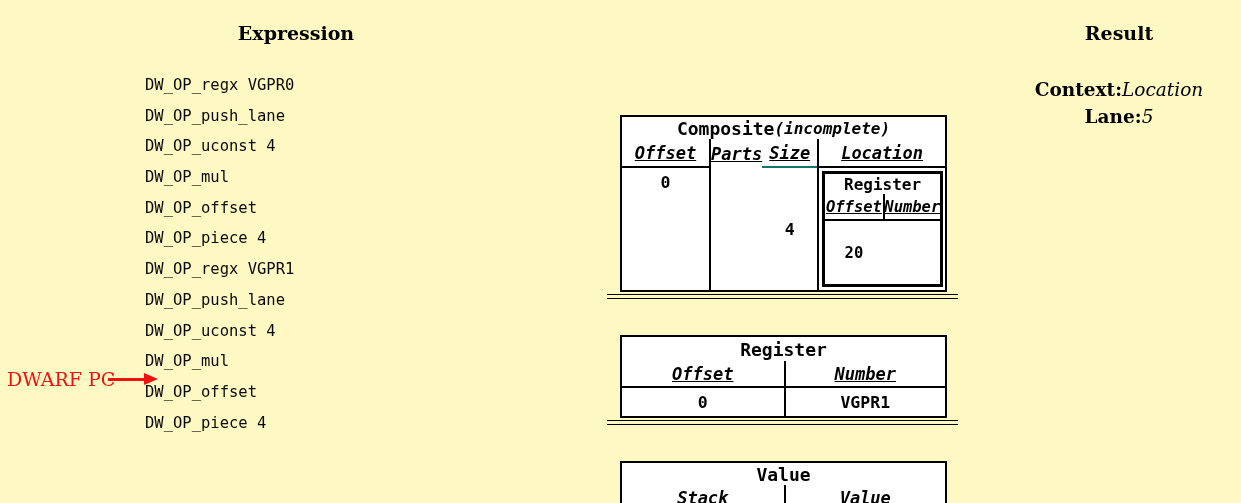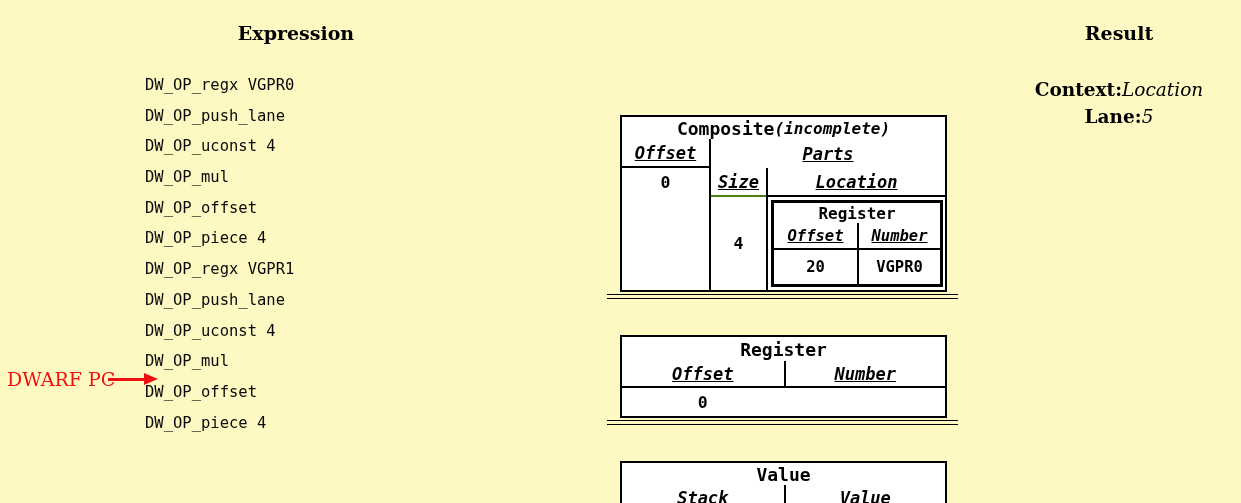--- a/index.html
+++ b/index.html
@@ -52,25 +52,25 @@
   .cell-hdr { font-weight:bold; font-style:italic; font-size:17px;text-decoration:underline; }
   .cell-val { font-weight:bold; font-size:16.5px; }
   .cc { display:flex; justify-content:center; align-items:center; }
 
   
   .comp-title { height:22px; }
   .comp-body { display:flex; height:151px; }
   .comp-offset-col { width:89px; border-right:2px solid #000; display:flex; flex-direction:column; }
   .comp-offset-hdr { height:29px; border-bottom:2px solid #000; }
   .comp-offset-val { height:29px; }
-  .comp-parts-col { flex:1; display:flex; flex-direction:column; }
+  .comp-parts-col { flex:1; display:flex; flex-direction:row; }
   .comp-parts-hdr { height:29px; }
   .parts-sub { flex:1; display:flex; }
   .size-col { width:57px; border-right:2px solid #000; display:flex; flex-direction:column; }
-  .size-hdr { height:29px; border-bottom:2px solid #4d7c0f; }
+  .size-hdr { height:29px; border-bottom:2px solid #0f766e; }
   .size-val { flex:1; }
   .loc-col { flex:1; display:flex; flex-direction:column; }
   .loc-hdr { height:29px; border-bottom:2px solid #000; }
   .loc-body { flex:1; padding:3px 2px 3px 3px; display:flex; }
   .nested-table { flex:1; border:3px solid #000; display:flex; flex-direction:column; background:#fff; }
   .nested-title { height:20px; font-size:16px; }
   .n-row { display:flex; }
   .n-hdr-row { height:27px; border-bottom:2px solid #000; }
   .n-val-row { flex:1; }
   .n-cell-l { width:50%; }
@@ -160,40 +160,40 @@
               <div class="loc-hdr cell-hdr cc">Location</div>
               <div class="loc-body">
                 <div class="nested-table">
                   <div class="nested-title t-title">Register</div>
                   <div class="n-row n-hdr-row">
                     <div class="n-cell-l cell-hdr cc">Offset</div>
                     <div class="n-cell-r cell-hdr cc">Number</div>
                   </div>
                   <div class="n-row n-val-row">
                     <div class="n-cell-l cell-val cc">20</div>
-                    <div class="n-cell-r cell-val cc">VGPR0</div>
                   </div>
                 </div>
               </div>
             </div>
           </div>
         </div>
       </div>
     </div>
 
     <div class="sep-double"></div>
 
     <div class="stack-table">
       <div class="t-title s-title">Register</div>
       <div class="two-col tc-hdr-row">
         <div class="tcl cell-hdr cc">Offset</div>
         <div class="tcr cell-hdr cc">Number</div>
       </div>
       <div class="two-col tc-val-row">
         <div class="tcl cell-val cc">0</div>
+        <div class="tcr cell-val cc">VGPR1</div>
       </div>
     </div>
 
     <div class="sep-double"></div>
 
     <div class="stack-table">
       <div class="t-title v-title">Value</div>
       <div class="two-col tc-hdr-row">
         <div class="tcl cell-hdr cc">Stack</div>
         <div class="tcr cell-hdr cc">Value</div>

